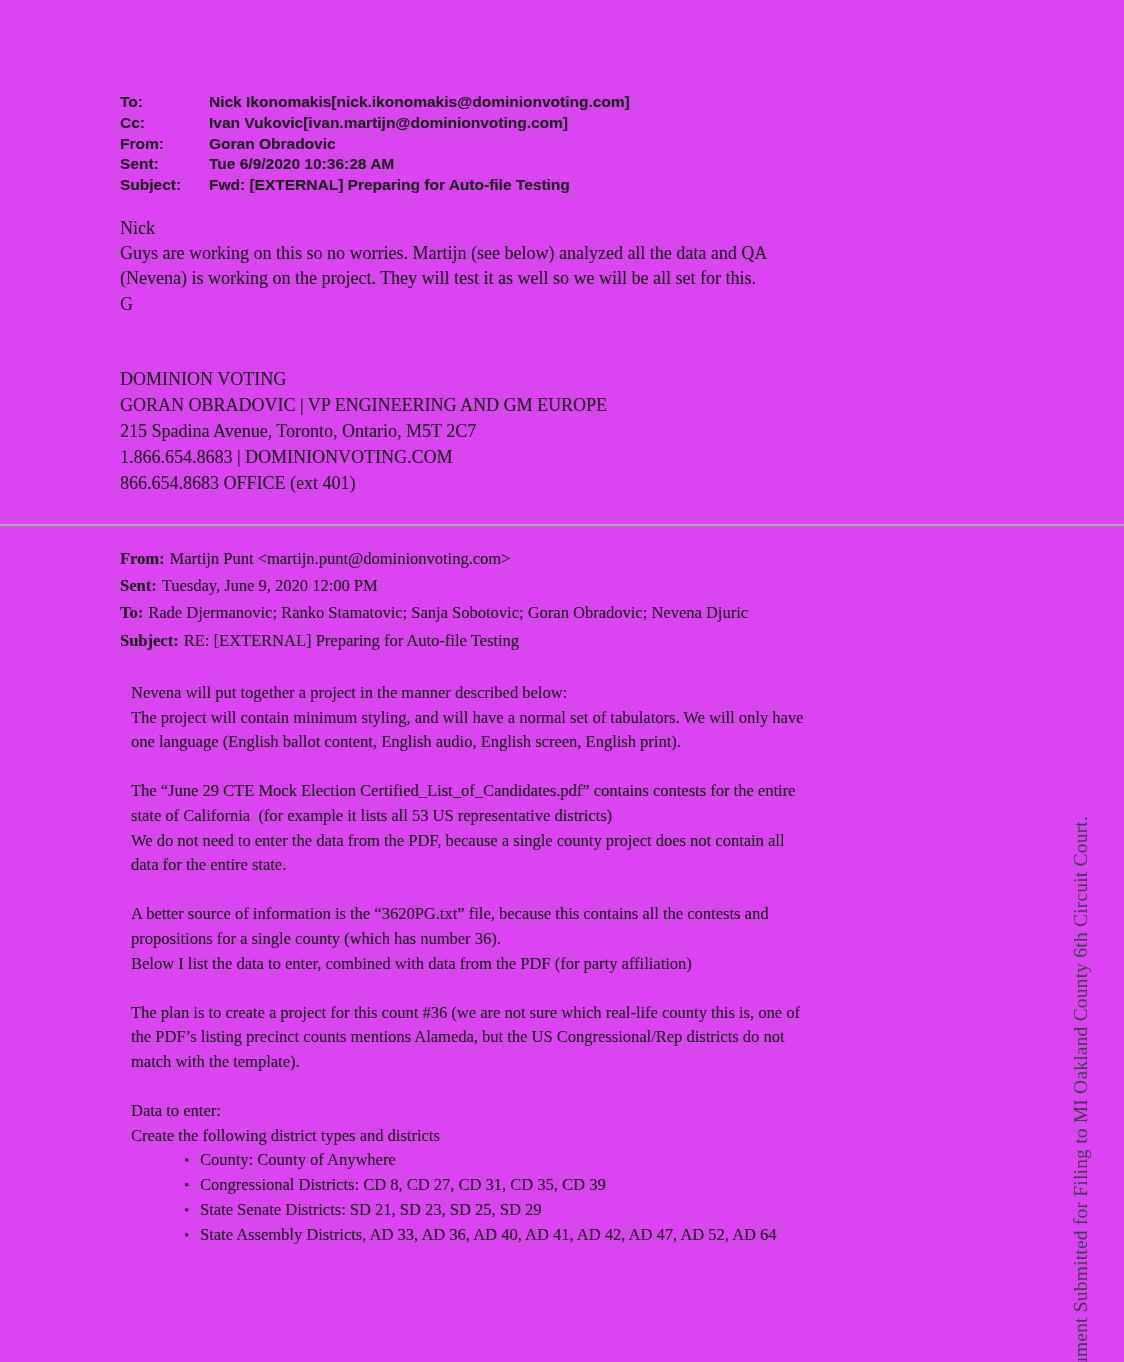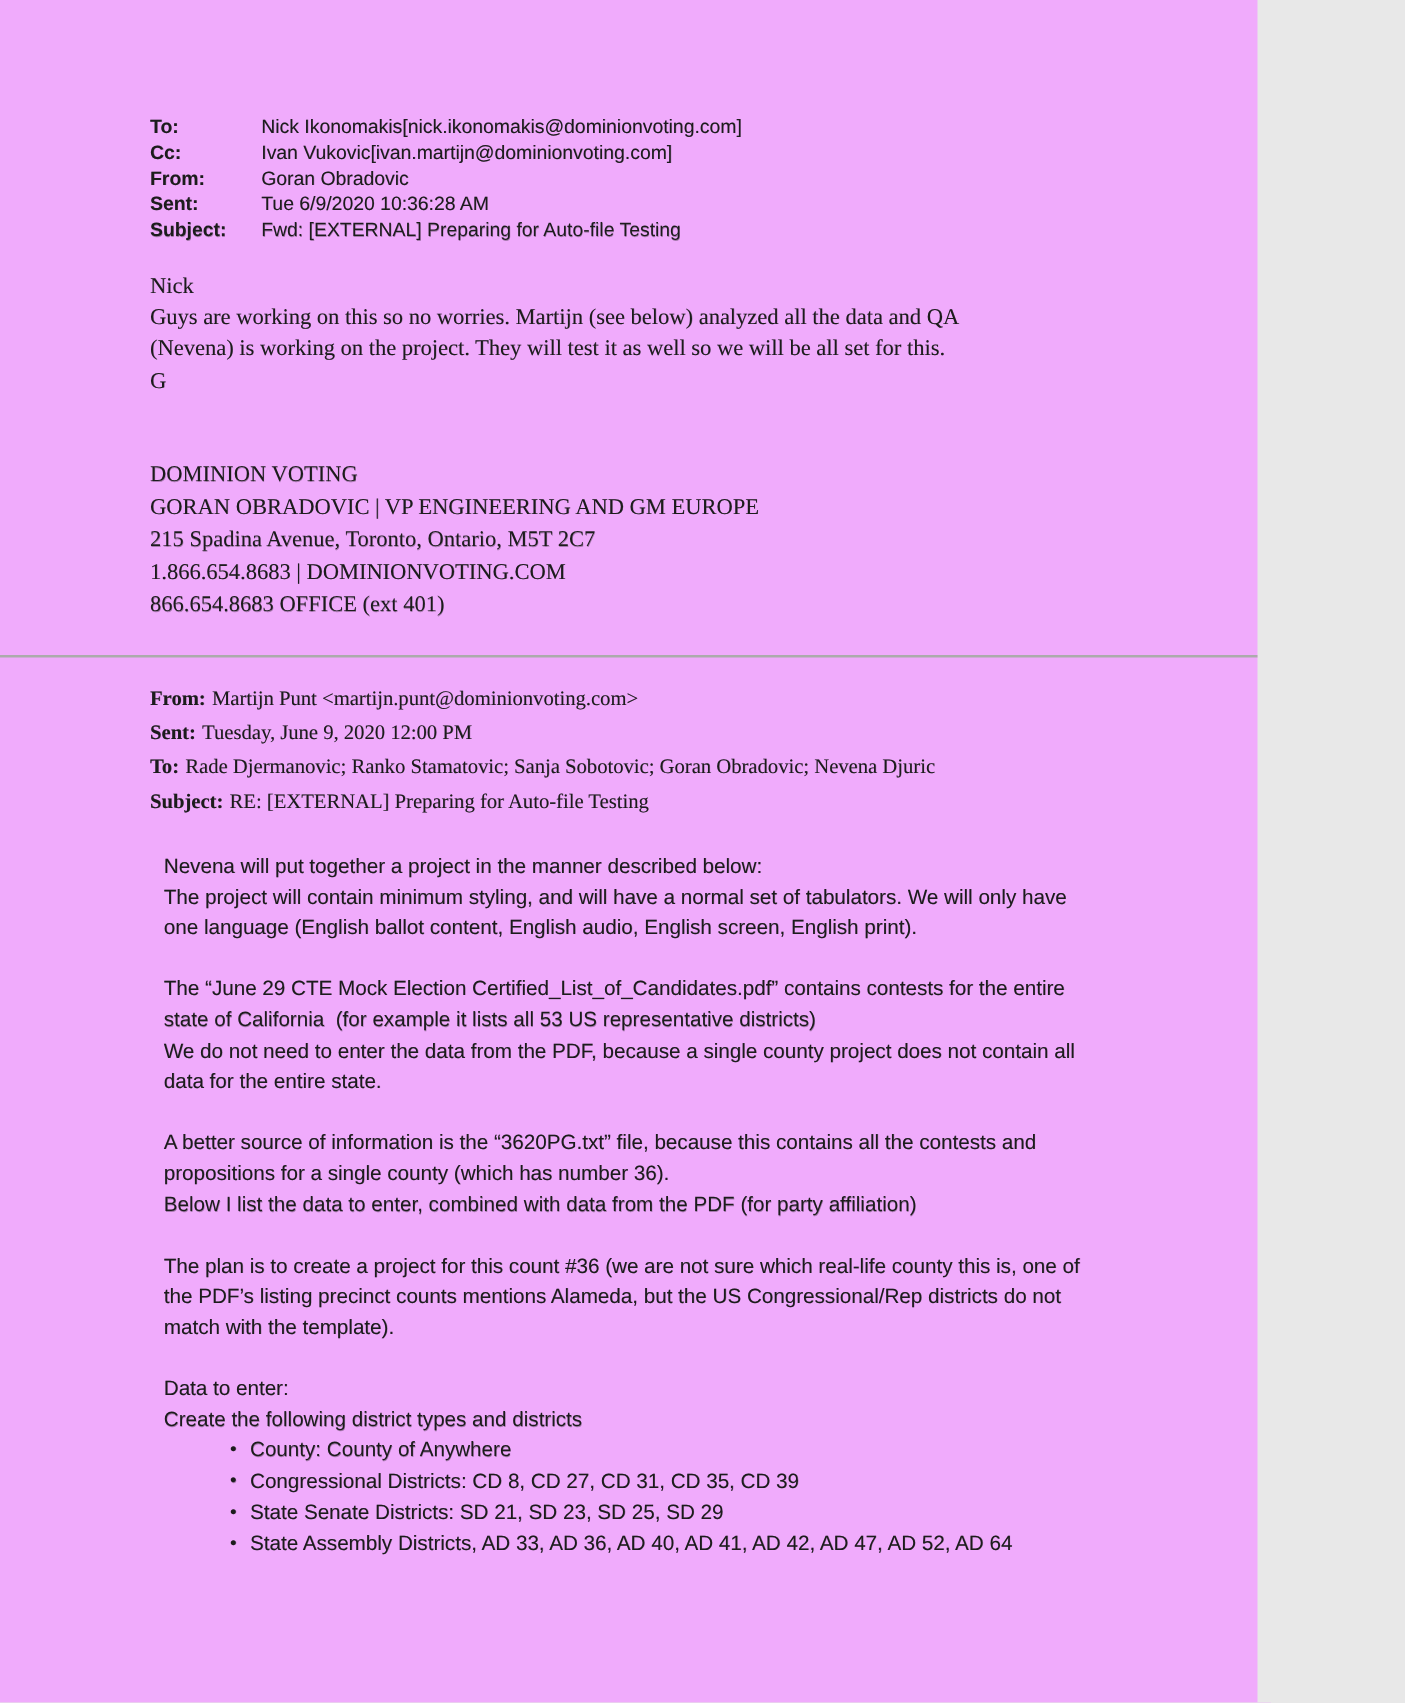--- a/index.html
+++ b/index.html
@@ -1,37 +1,37 @@
 <!DOCTYPE html>
 <html><head>
 <meta charset="utf-8">
 <style>
   html, body { margin: 0; padding: 0; background: #e8e8e8; }
   .page {
     position: relative;
-    width: 1006px;
+    width: 1124px;
     height: 1362px;
-    background: #f0abfc;
+    background: #d946ef;
     overflow: hidden;
     color: #1c1c1c;
     text-shadow: 0.3px 0.3px 0.5px rgba(30,30,30,0.35);
   }
 
   
   .h1block {
     position: absolute;
     left: 120px; top: 92px;
     font-family: "Liberation Sans", sans-serif;
     font-size: 15.5px;
     line-height: 20.8px;
     white-space: nowrap;
   }
   .hrow { display: flex; }
   .hlabel { width: 89px; font-weight: bold; flex: 0 0 auto; }
-  .hvalue { font-weight: normal; }
+  .hvalue { font-weight: bold; }
 
   
   .body1 {
     position: absolute;
     left: 120px; top: 216px;
     font-family: "Liberation Serif", serif;
     font-size: 18px;
     line-height: 25.2px;
     white-space: pre;
   }
@@ -60,21 +60,21 @@
     font-size: 16.5px;
     line-height: 27.2px;
     white-space: nowrap;
   }
   .h2row .hlabel2 { font-weight: bold; margin-right: 5px; }
 
   
   .body2 {
     position: absolute;
     left: 131px; top: 681px;
-    font-family: Liberation Sans, sans-serif;
+    font-family: Liberation Serif, serif;
     font-size: 16.5px;
     line-height: 24.6px;
   }
   .para { white-space: pre; margin: 0 0 24.6px 0; }
   .para:last-of-type { margin-bottom: 0; }
   .bullets {
     list-style: none;
     margin: 0;
     padding: 0 0 0 69px;
   }

